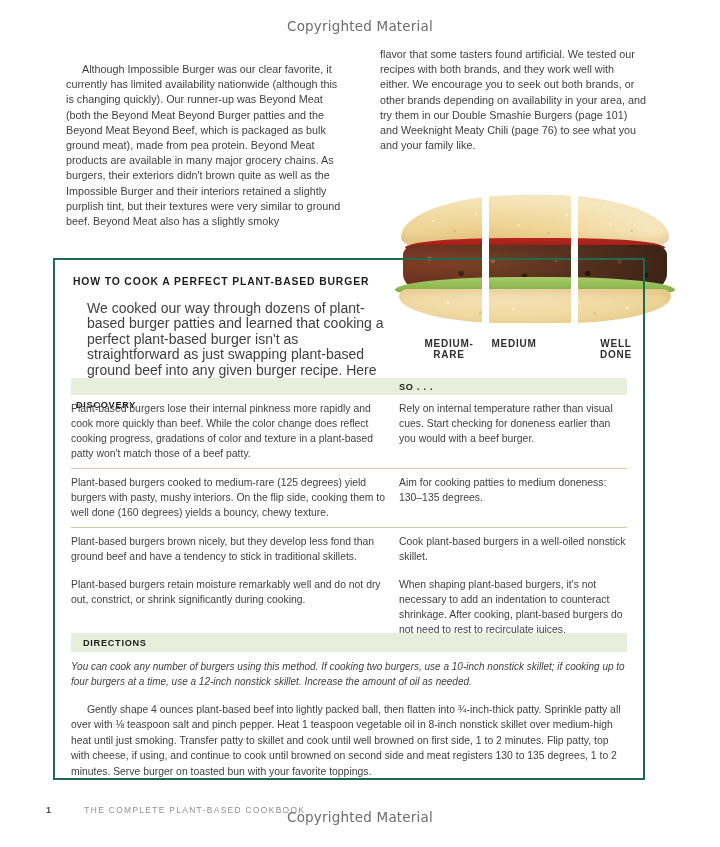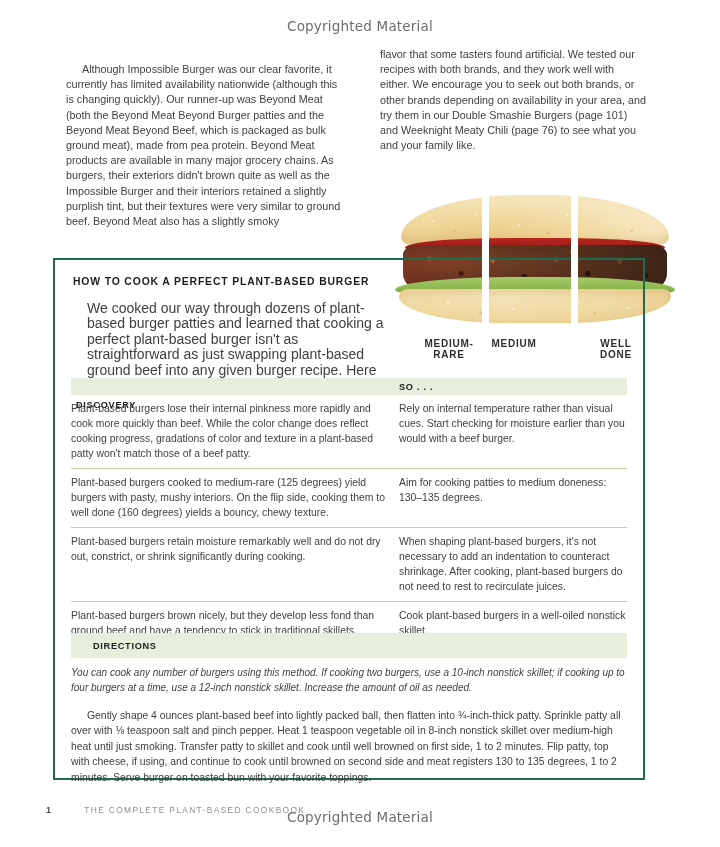--- a/index.html
+++ b/index.html
@@ -260,24 +260,24 @@
 
   
   .directions {
     position: absolute;
     left: 71px;
     top: 633px;
     width: 556px;
   }
   .directions-head {
     background: #e7eedc;
-    height: 25px;
+    height: 19px;
     display: flex;
     align-items: center;
-    padding-left: 22px;
+    padding-left: 12px;
     box-sizing: border-box;
   }
   .directions-head span {
     font-size: 9.2px;
     font-weight: bold;
     letter-spacing: 0.7px;
     color: #1d1d1d;
   }
   .directions-note {
     margin: 7px 0 0 0;
@@ -368,50 +368,50 @@
   <div class="tips-head">
     <div class="cell cell-a">DISCOVERY</div>
     <div class="cell cell-b">SO . . .</div>
   </div>
 
   <div class="tips-row">
     <div class="cell-a">
       <p>Plant-based burgers lose their internal pinkness more rapidly and cook more quickly than beef. While the color change does reflect cooking progress, gradations of color and texture in a plant-based patty won't match those of a beef patty.</p>
     </div>
     <div class="cell-b">
-      <p>Rely on internal temperature rather than visual cues. Start checking for moisture earlier than you would with a beef burger.</p>
+      <p>Rely on internal temperature rather than visual cues. Start checking for doneness earlier than you would with a beef burger.</p>
     </div>
   </div>
 
   <div class="tips-row">
     <div class="cell-a">
       <p>Plant-based burgers cooked to medium-rare (125 degrees) yield burgers with pasty, mushy interiors. On the flip side, cooking them to well done (160 degrees) yields a bouncy, chewy texture.</p>
     </div>
     <div class="cell-b">
       <p>Aim for cooking patties to medium doneness: 130–135 degrees.</p>
     </div>
   </div>
 
+  <div class="tips-row" style="border-bottom:none;">
+    <div class="cell-a">
+      <p>Plant-based burgers brown nicely, but they develop less fond than ground beef and have a tendency to stick in traditional skillets.</p>
+    </div>
+    <div class="cell-b">
+      <p>Cook plant-based burgers in a well-oiled nonstick skillet.</p>
+    </div>
+  </div>
+
   <div class="tips-row">
     <div class="cell-a">
       <p>Plant-based burgers retain moisture remarkably well and do not dry out, constrict, or shrink significantly during cooking.</p>
     </div>
     <div class="cell-b">
       <p>When shaping plant-based burgers, it's not necessary to add an indentation to counteract shrinkage. After cooking, plant-based burgers do not need to rest to recirculate juices.</p>
     </div>
   </div>
-
-  <div class="tips-row" style="border-bottom:none;">
-    <div class="cell-a">
-      <p>Plant-based burgers brown nicely, but they develop less fond than ground beef and have a tendency to stick in traditional skillets.</p>
-    </div>
-    <div class="cell-b">
-      <p>Cook plant-based burgers in a well-oiled nonstick skillet.</p>
-    </div>
-  </div>
 </div>
 
 <div class="directions">
   <div class="directions-head">
     <span>DIRECTIONS</span>
   </div>
   <p class="directions-note">You can cook any number of burgers using this method. If cooking two burgers, use a 10-inch nonstick skillet; if cooking up to four burgers at a time, use a 12-inch nonstick skillet. Increase the amount of oil as needed.</p>
   <p class="directions-body">Gently shape 4 ounces plant-based beef into lightly packed ball, then flatten into ¾-inch-thick patty. Sprinkle patty all over with ⅛ teaspoon salt and pinch pepper. Heat 1 teaspoon vegetable oil in 8-inch nonstick skillet over medium-high heat until just smoking. Transfer patty to skillet and cook until well browned on first side, 1 to 2 minutes. Flip patty, top with cheese, if using, and continue to cook until browned on second side and meat registers 130 to 135 degrees, 1 to 2 minutes. Serve burger on toasted bun with your favorite toppings.</p>
 </div>
 

